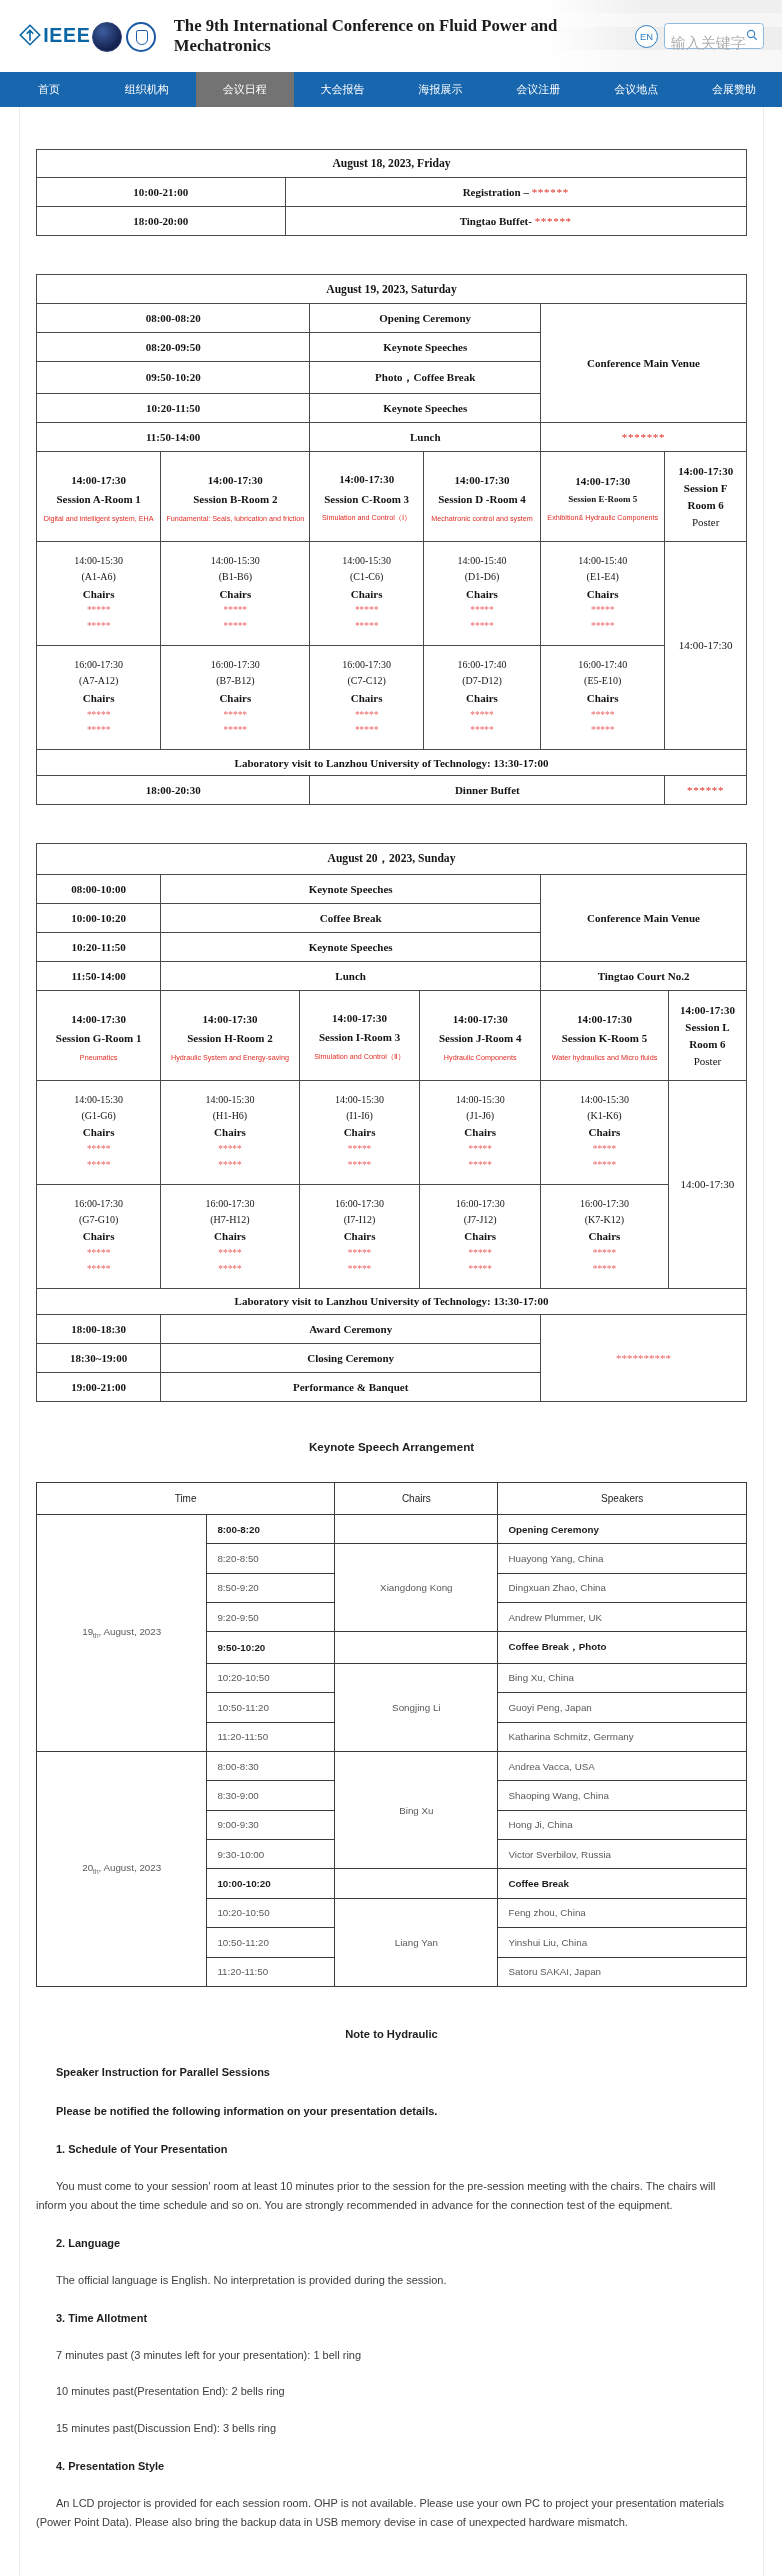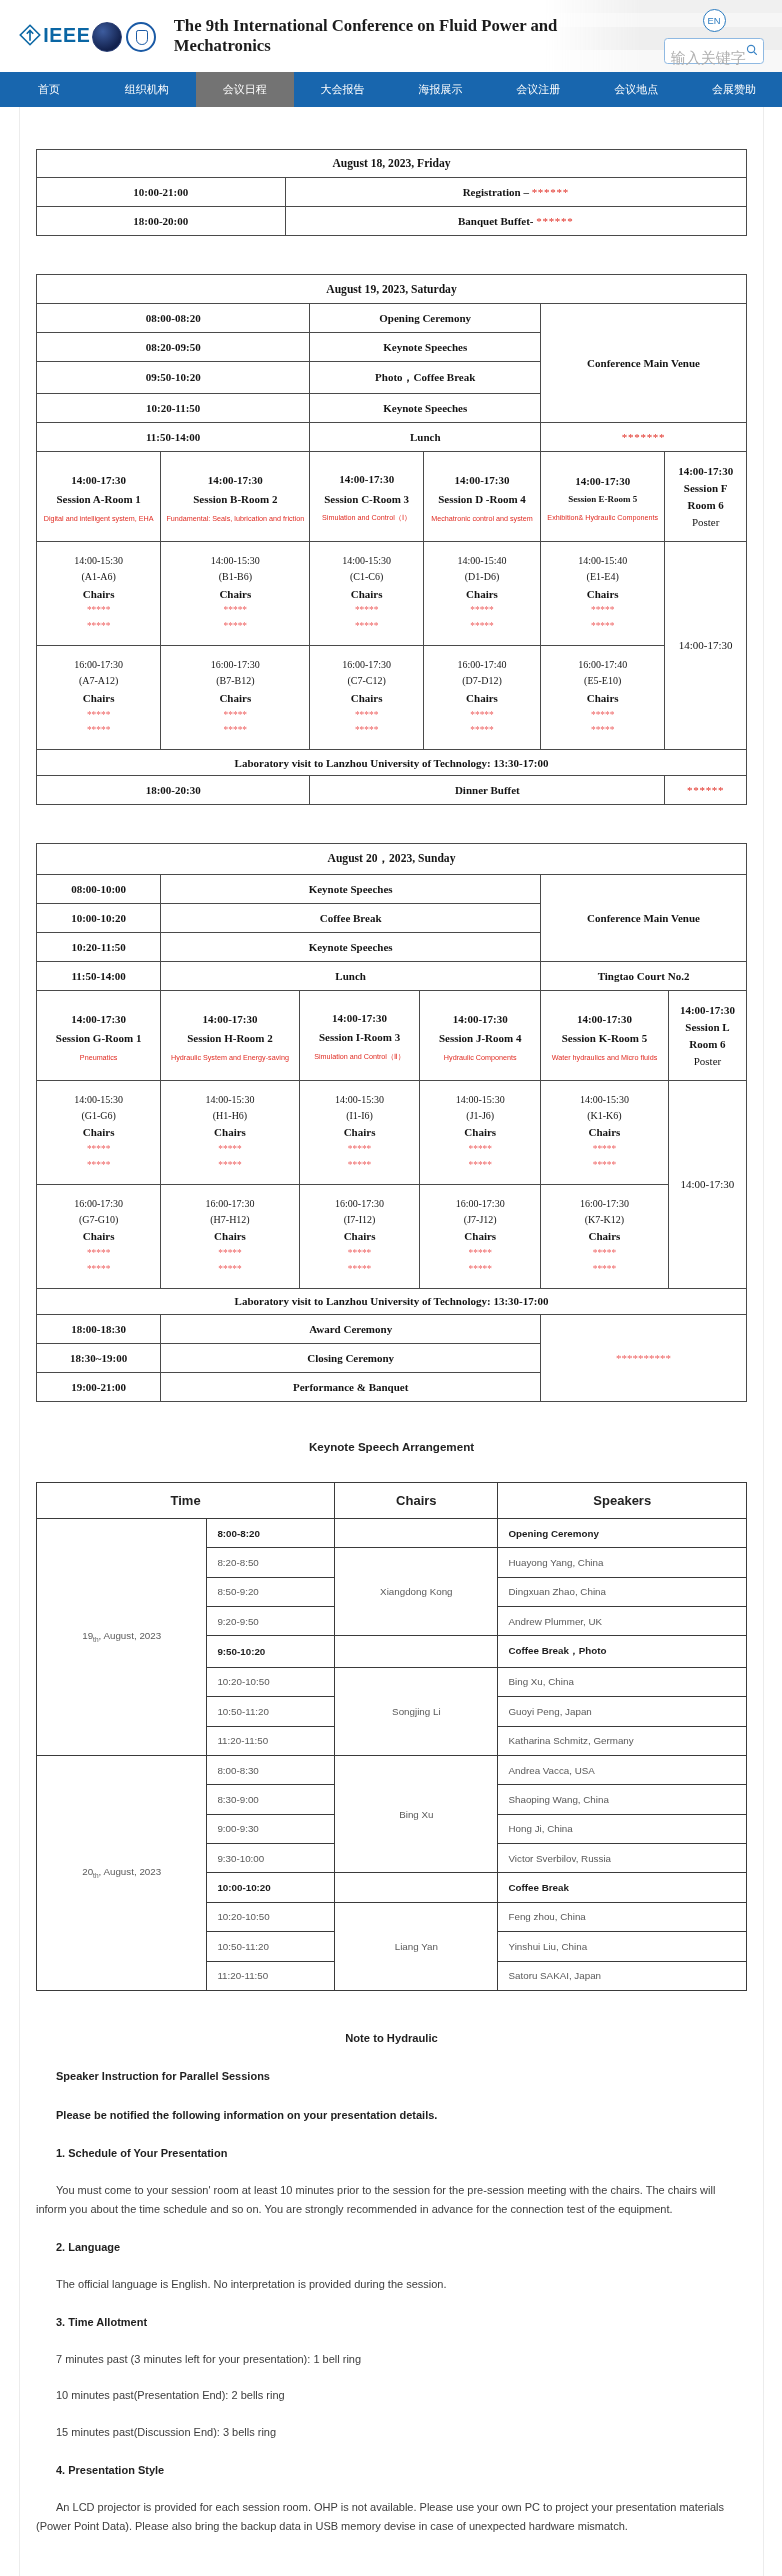--- a/index.html
+++ b/index.html
@@ -14,21 +14,21 @@
   mask:linear-gradient(90deg,transparent,#000 40%); }
 .hdr-inner { position:relative; display:flex; align-items:center; height:100%; padding:0 19px; }
 .logo-col { display:flex; flex-direction:row; gap:1.4px; margin-right:17.4px; }
 .ieee-row { display:flex; align-items:center; gap:2.2px; }
 .ieee-txt { font-family:"Liberation Sans",sans-serif; font-weight:bold; font-size:19.6px; color:#0a66a4; letter-spacing:0.7px; }
 .round-logos { display:flex; gap:4.3px; margin-top:1.4px; }
 .rlogo1 { width:30px; height:30px; border-radius:50%; background:radial-gradient(circle at 35% 30%, #3d5c9e, #13224e 70%); border:1.4px solid #2a3f76; }
 .rlogo2 { width:30px; height:30px; border-radius:50%; background:#fff; border:2.2px double #1a5aa5; position:relative; }
 .rlogo2::after { content:""; position:absolute; left:8px; top:6.5px; width:10px; height:13px; border:1.4px solid #1a5aa5; border-radius:2.2px 2.2px 5.8px 5.8px; }
 .hdr-title { font-family:"Liberation Serif", serif; font-weight:bold; font-size:16.7px; color:#1c1c1c; flex:1; line-height:1.2; padding-right:5.8px; }
-.hdr-right { display:flex; align-items:center; gap:6px;flex-direction:column; }
+.hdr-right { display:flex; align-items:center; gap:6px; }
 .en-btn { width:23px; height:23px; border-radius:50%; border:0.7px solid #2a7bc0; color:#2a7bc0; font-size:9.4px; display:flex; align-items:center; justify-content:center; background:#fff; cursor:pointer; }
 .search-box { display:flex; align-items:center; width:100px; height:26px; border:0.7px solid #8fb9e2; border-radius:3.6px; background:#fff; padding:0 5.8px; }
 .search-box input { border:none; outline:none; width:100%; font-size:15px; color:#555; background:transparent;margin-top:13px; }
 .search-box input::placeholder { color:#b0b0b0; }
 
 
 .nav { display:flex; height:35px; background:#1866ae; }
 .nav-item { flex:1; display:flex; align-items:center; justify-content:center; color:#fff; font-size:11px; cursor:pointer; }
 .nav-item.active { background:#737373; }
 
@@ -49,21 +49,21 @@
 .sh-topic { font-size:7.2px; color:#e02b22; font-family:"Liberation Sans",sans-serif; }
 .poster-head div { margin:5px 0; }
 .slot-time, .slot-range { font-size:10px; margin:5px 0; }
 .slot-chairs { font-weight:bold; margin:5.8px 0; }
 .slot-stars { color:#ee6060; font-size:9.4px; margin:5.8px 0; }
 .lab-row td { font-weight:bold; padding:6.5px; }
 
 
 .k-heading { text-align:center; font-weight:bold; font-size:11.6px; color:#222; margin:10px 0 29px; }
 .ktbl { width:100%; border-collapse:collapse; font-family:"Liberation Sans",sans-serif; margin-bottom:38px; }
-.ktbl th { border:0.7px solid #3a3a3a; font-size:13px; color:#222; padding:10px 5.8px; font-weight:bold; }
+.ktbl th { border:0.7px solid #3a3a3a; font-size:10px; color:#222; padding:10px 5.8px; font-weight:normal; }
 .ktbl td { border:0.7px solid #3a3a3a; font-size:9.8px; color:#5a5a5a; padding:8.7px 7.2px; }
 .ktbl .date-cell { text-align:center; }
 .ktbl .time-cell { text-align:left; padding-left:10px; }
 .ktbl .chair-cell { text-align:center; }
 .ktbl .spk-cell { text-align:left; padding-left:10px; }
 .ktbl .kb { color:#1c1c1c; font-weight:bold; }
 sub.ksub { font-size:6.5px; }
 
 
 .notes { font-size:11px; color:#3c3c3c; line-height:1.75; }
@@ -130,21 +130,21 @@
     <tbody>
         <tr>
           <td colspan="2" class="day-title">August 18, 2023, Friday</td>
         </tr>
     <tr>
       <td class="b">10:00-21:00</td>
       <td><span class="b">Registration –</span> <span class="evt-stars">******</span></td>
     </tr>
     <tr>
       <td class="b">18:00-20:00</td>
-      <td><span class="b">Banquet Buffet-</span> <span class="evt-stars">******</span></td>
+      <td><span class="b">Tingtao Buffet-</span> <span class="evt-stars">******</span></td>
     </tr>
   </tbody>
     </table>
 
   <table class="tbl aug19">
     <colgroup>
         <col style="width:17.5%">
         <col style="width:21%">
         <col style="width:16%">
         <col style="width:16.5%">

